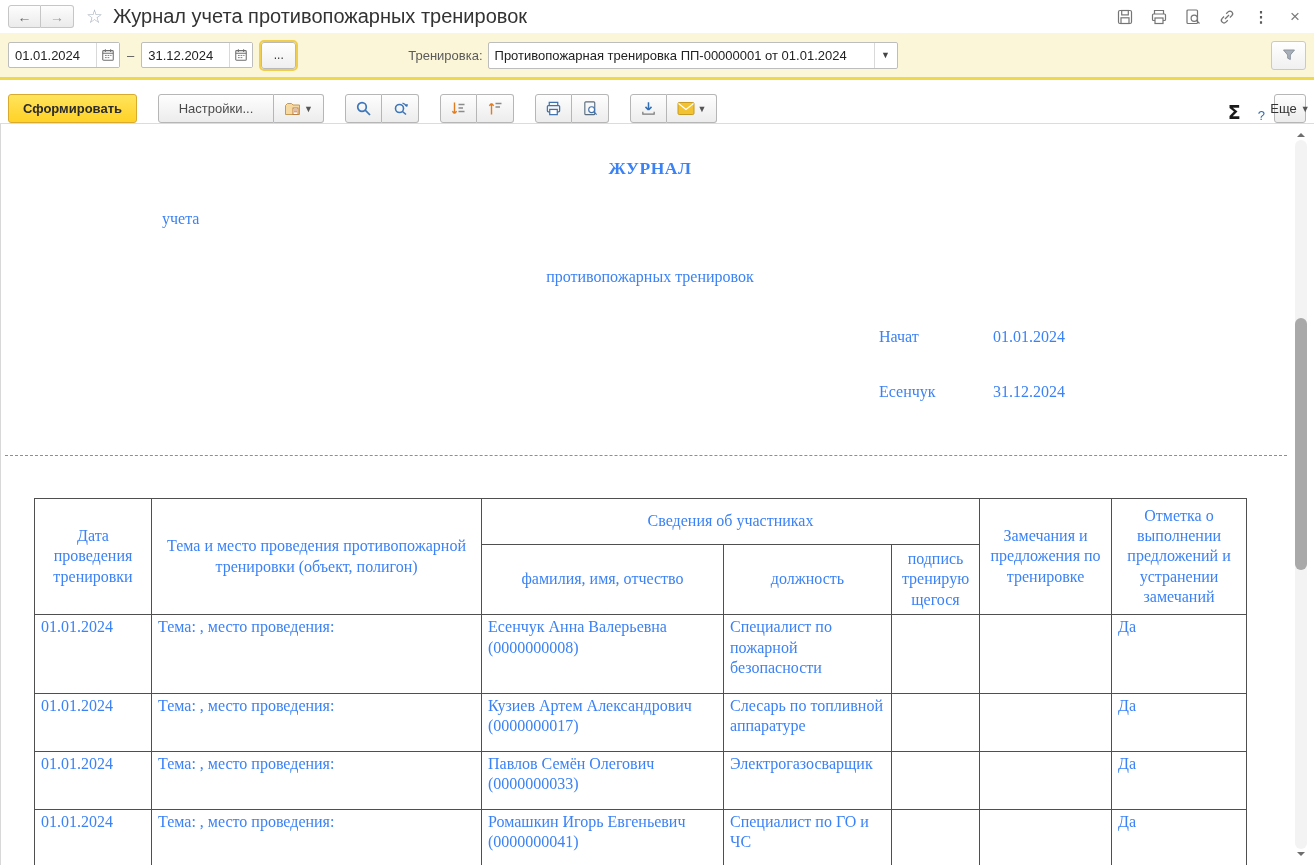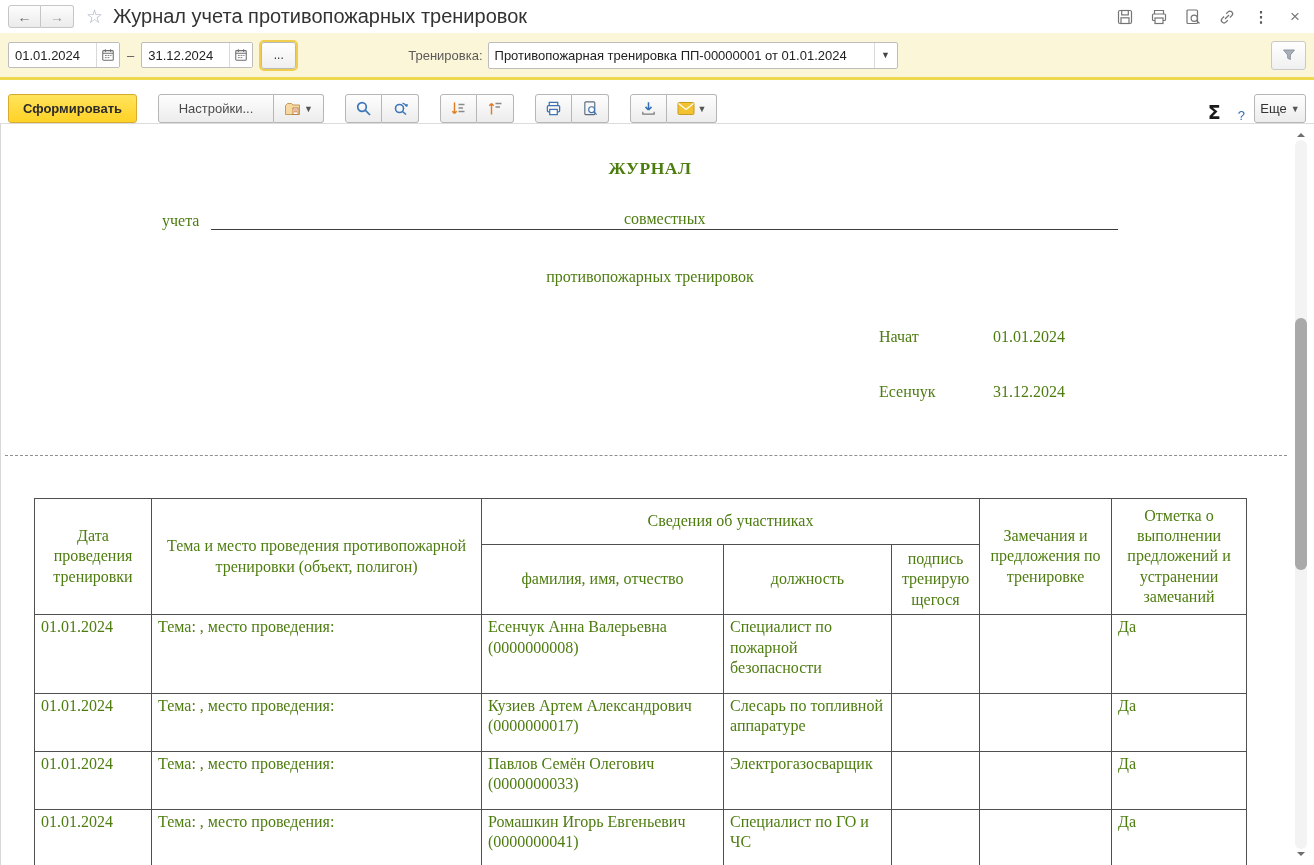--- a/index.html
+++ b/index.html
@@ -83,26 +83,26 @@
   .btn-iconw { width:50px; gap:3px; }
   .dd-arrow { font-size:9px; color:#555; }
   .spacer { flex:1; }
   .sum-symbol { font-size:19px; font-weight:bold; color:#1a1a1a; margin-right:10px; font-family:"DejaVu Sans", sans-serif; }
   .filter-input {
     width:430px; height:27px; border:1px solid #c2c2c2; border-radius:2px;
     padding:0 7px; font-size:13px; color:#333; background:#fff;
   }
   .filter-input::placeholder { color:#a9a9a9; }
   .help-link { color:#2f6eb5; margin:0 9px 0 7px; font-size:13px; cursor:pointer; }
-  .btn-more { width:52px; margin-right:8px; gap:4px; }
+  .btn-more { width:32px; margin-right:8px; gap:4px; }
 
   
   .document {
     position:relative; height:741px; background:#fff; overflow:hidden;
-    font-family:"Liberation Serif", serif; color:#4d7c0f; border-left:1px solid #d8d8d8;
+    font-family:"Liberation Serif", serif; color:#3b82f6; border-left:1px solid #d8d8d8;
   }
   .abs-c { position:absolute; left:33px; width:1232px; }
   .doc-title { top:34px; text-align:center; font-size:17.5px; font-weight:bold; letter-spacing:.5px; }
   .line-uchet { top:86px; display:flex; font-size:16px; padding-left:128px; padding-right:148px; align-items:flex-end; }
   .line-uchet .prefix { padding-right:12px; }
   .line-uchet .fill { flex:1; border-bottom:1.5px solid #3c3c3c; text-align:center; padding-bottom:1px; }
   .line2 { top:144px; text-align:center; font-size:16px; }
   .kv-row { position:absolute; left:878px; font-size:16px; }
   .kv-row.start  { top:204px; }
   .kv-row.finish { top:259px; }
@@ -299,21 +299,20 @@
     <span class="dd-arrow">▼</span>
   </button>
 </div>
 
 <div class="document">
 
   <div class="abs-c doc-title">ЖУРНАЛ</div>
 
   <div class="abs-c line-uchet">
     <span class="prefix">учета</span>
-    <span class="fill">совместных</span>
   </div>
 
   <div class="abs-c line2">противопожарных тренировок</div>
 
   <div class="kv-row start">
     <span class="kv-label">Начат</span>
     <span>01.01.2024</span>
   </div>
   <div class="kv-row finish">
     <span class="kv-label">Есенчук</span>

